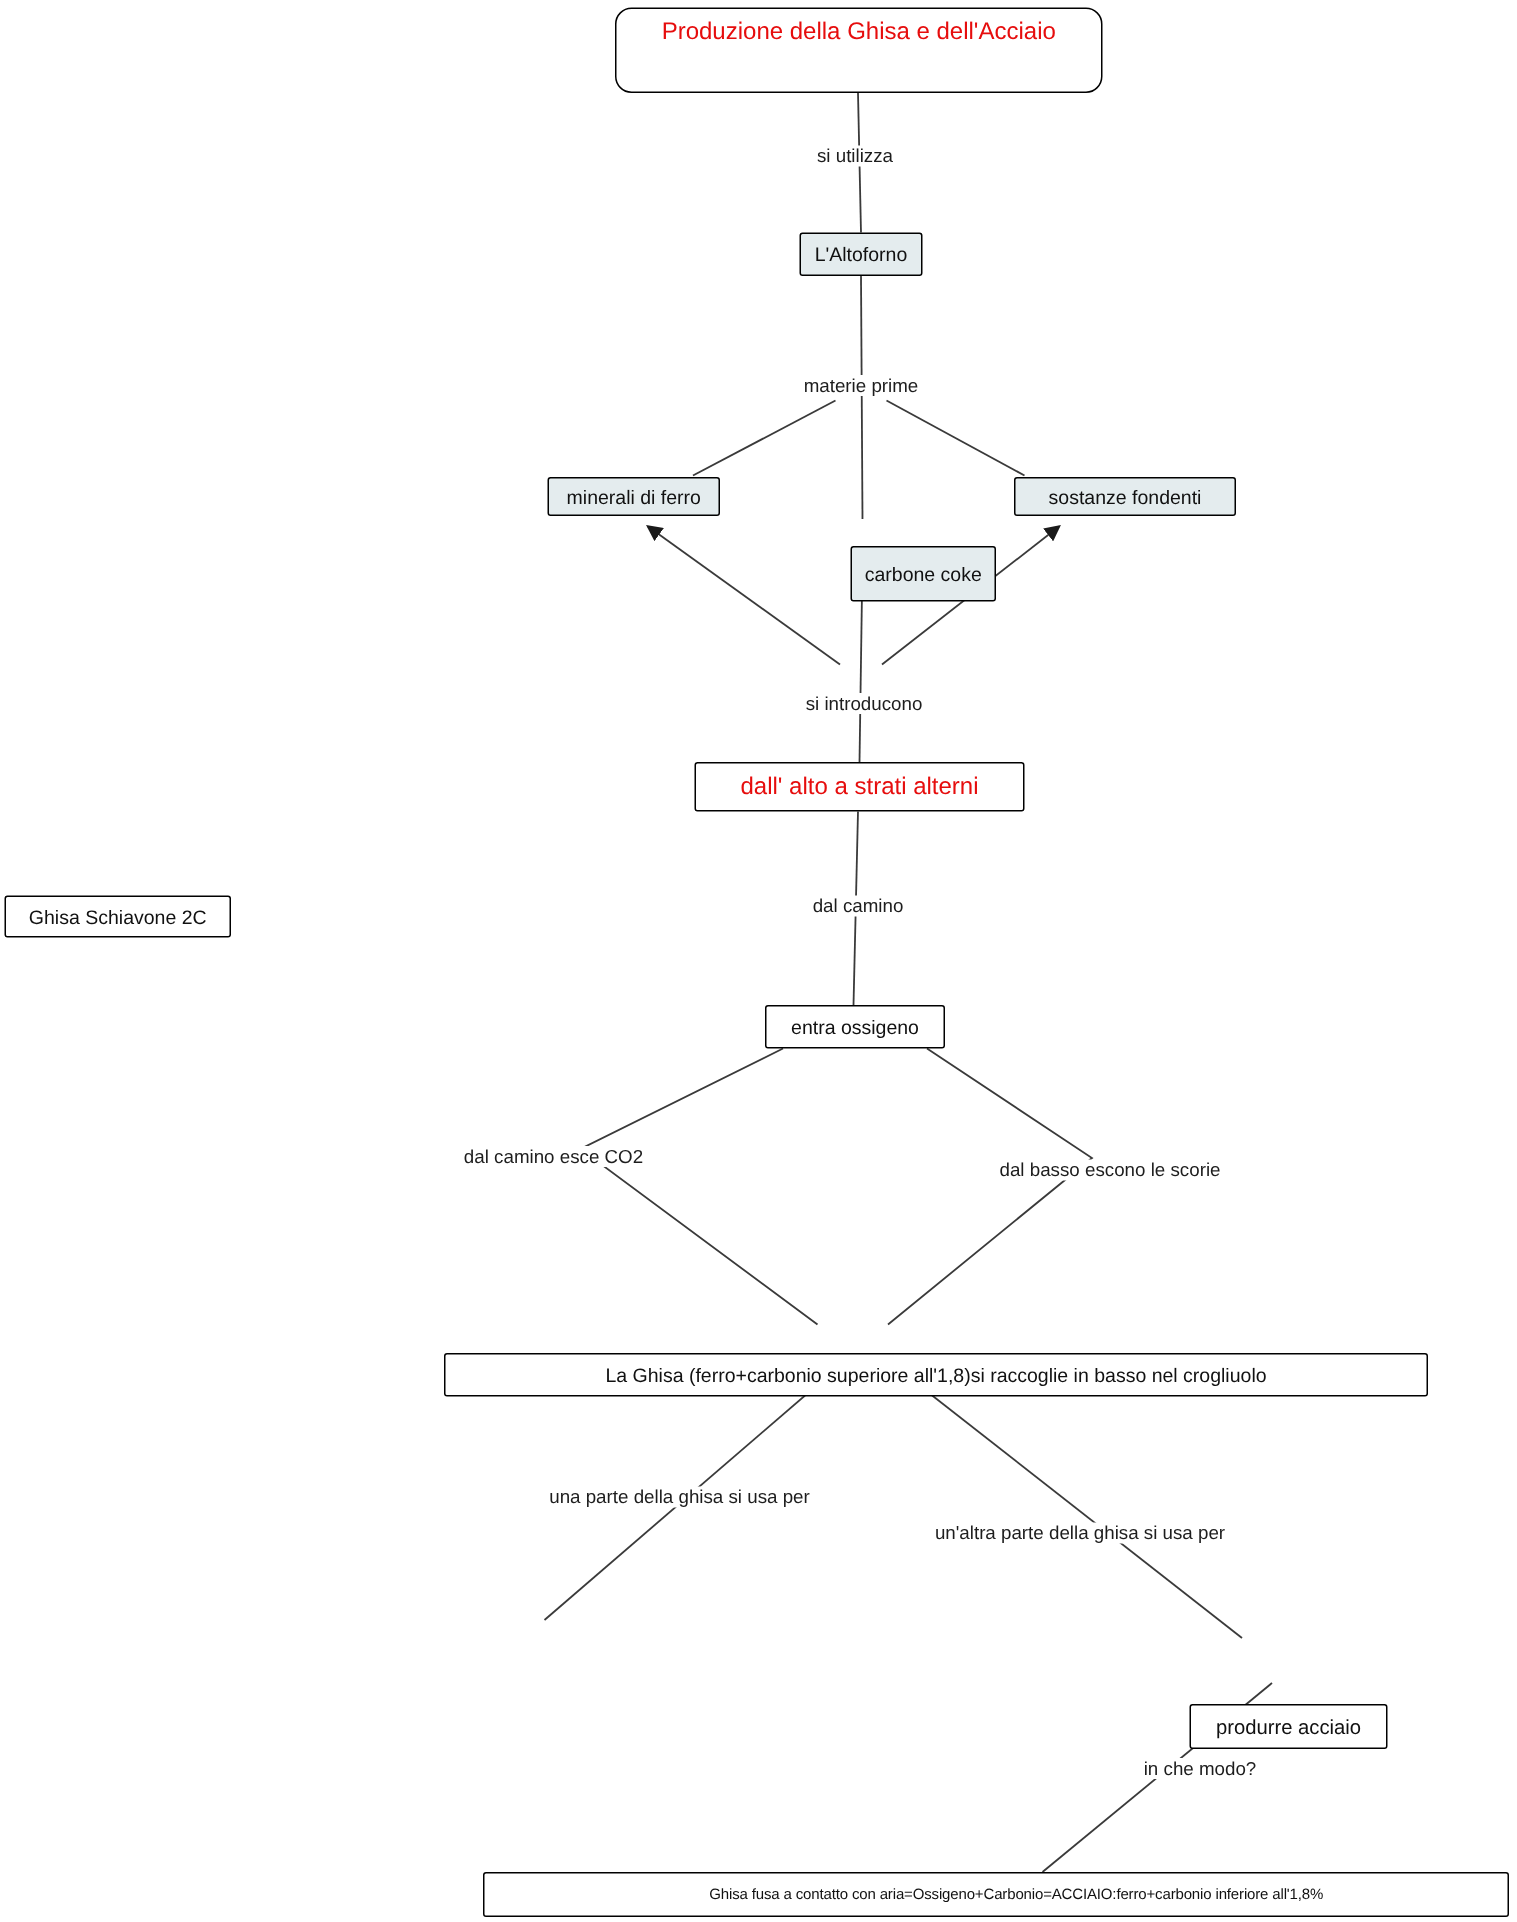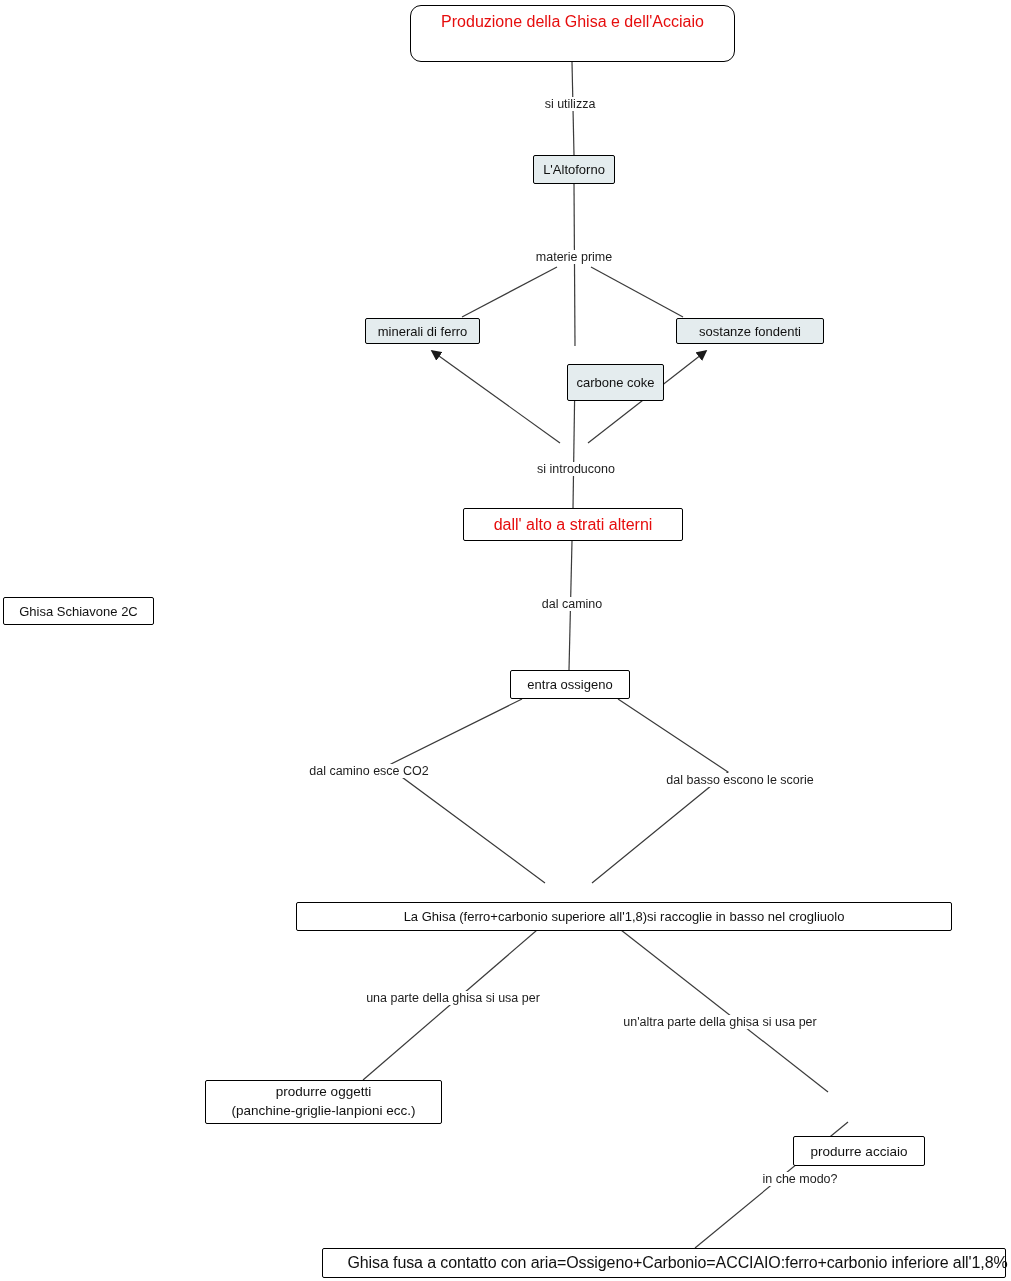--- a/index.html
+++ b/index.html
@@ -18,21 +18,21 @@
     font-size:13px; color:#111; white-space:nowrap; text-align:center;
   }
   .node.shaded { background:var(--node-fill,#e4ecee); }
   .node.title-node {
     align-items:flex-start; padding-top:7px; border-radius:11px; border-width:1.5px;
     color:var(--red,#e60d0d); font-size:16px;
   }
   .node.red-text { color:var(--red,#e60d0d); font-size:16px; }
   .node.two-line { flex-direction:column; line-height:1.4; font-size:13.5px; white-space:nowrap; }
   .node.wide-small { font-size:13px; }
-  .node.condensed { font-size:16px; letter-spacing:-0.1px;padding-left:27px; }
+  .node.condensed { font-size:10px; letter-spacing:-0.1px;padding-left:27px; }
 
   .edge-label {
     position:absolute; transform:translateX(-50%);
     background:#ffffff; padding:0 3px;
     font-size:12.5px; color:#1d1d1d; white-space:nowrap;
   }
 </style>
 </head>
 <body>
 
@@ -101,24 +101,20 @@
   </div>
 
   <div class="node" style="left:510px; top:670px; width:120px; height:29px;">
     <span>entra ossigeno</span>
   </div>
 
   <div class="node wide-small" style="left:296px; top:883px; width:656px; height:29px;margin-top:19px;">
     <span>La Ghisa (ferro+carbonio superiore all'1,8)si raccoglie in basso nel crogliuolo</span>
   </div>
 
-  <div class="node two-line" style="left:205px; top:1080px; width:237px; height:44px;">
-    <span>produrre oggetti</span>
-    <span>(panchine-griglie-lanpioni ecc.)</span>
-  </div>
 
   <div class="node" style="left:793px; top:1092px; width:132px; height:30px; font-size:13.5px;margin-top:44px;">
     <span>produrre acciaio</span>
   </div>
 
   <div class="node condensed" style="left:322px; top:1248px; width:684px; height:30px;">
     <span>Ghisa fusa a contatto con aria=Ossigeno+Carbonio=ACCIAIO:ferro+carbonio inferiore all'1,8%</span>
   </div>
 
   <div class="edge-label" style="left:570px; top:97px;text-align:center;">si utilizza</div>

